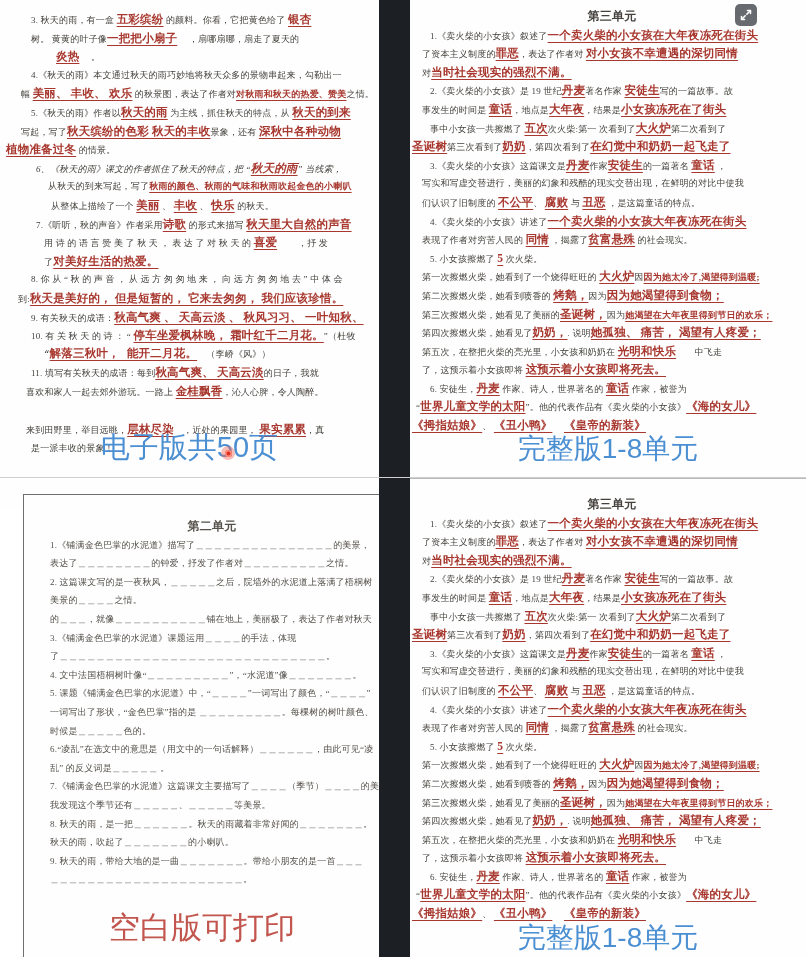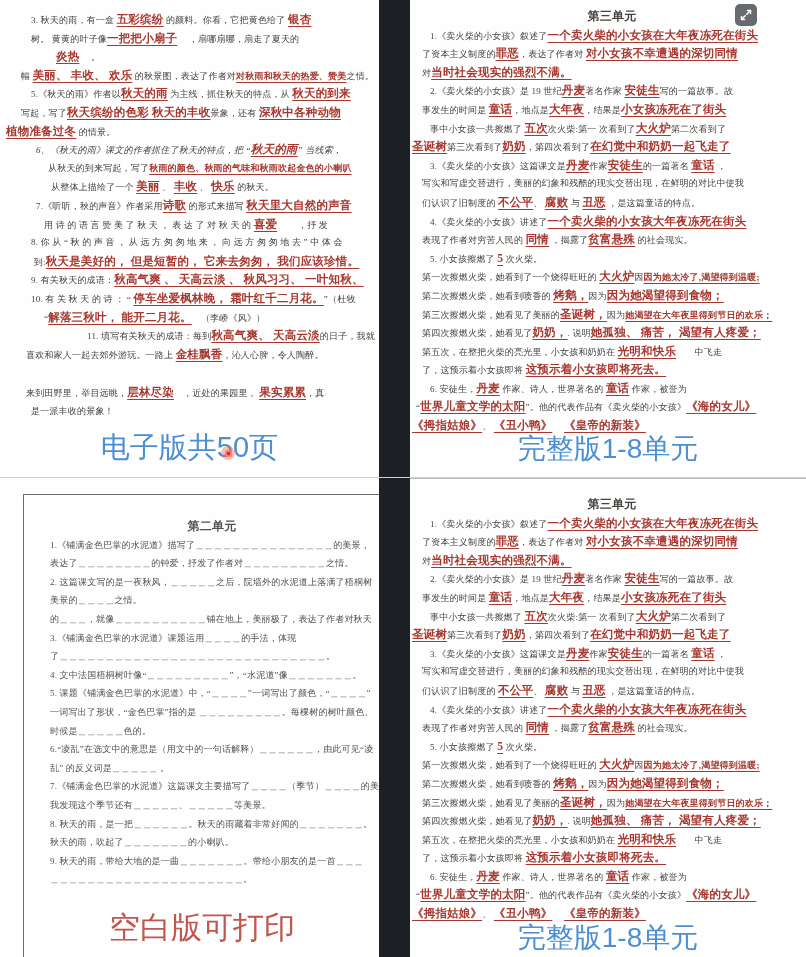--- a/index.html
+++ b/index.html
@@ -44,35 +44,37 @@
 </head>
 <body>
 
 <div>
 
   <div class="page" id="page-tl">
     <div class="content">
         <div class="line" style="padding-left: 25px;"><span class="k">3. 秋天的雨，有一盒 </span><span class="r">五彩缤纷</span><span class="k"> 的颜料。你看，它把黄色给了 </span><span class="r">银杏</span></div>
         <div class="line" style="padding-left: 25px;"><span class="k">树。 黄黄的叶子像</span><span class="r">一把把小扇子</span><span class="k">　 ，扇哪扇哪，扇走了夏天的</span></div>
         <div class="line" style="padding-left: 50px;"><span class="r">炎热</span><span class="k">　 。</span></div>
+        <div class="line" style="padding-left: 25px;"><span class="k">4.《秋天的雨》本文通过秋天的雨巧妙地将秋天众多的景物串起来，勾勒出一</span></div>
         <div class="line" style="padding-left: 15px;"><span class="k">幅 </span><span class="r">美丽、 丰收、 欢乐</span><span class="k"> 的秋景图，表达了作者对</span><span class="r2">对秋雨和秋天的热爱、赞美</span><span class="k">之情。</span></div>
         <div class="line" style="padding-left: 25px;"><span class="k">5.《秋天的雨》作者以</span><span class="r">秋天的雨</span><span class="k"> 为主线，抓住秋天的特点，从 </span><span class="r">秋天的到来</span></div>
         <div class="line" style="padding-left: 15px;"><span class="k">写起，写了</span><span class="r">秋天缤纷的色彩 秋天的丰收</span><span class="k">景象，还有 </span><span class="r">深秋中各种动物</span></div>
         <div class="line"><span class="r">植物准备过冬</span><span class="k"> 的情景。</span></div>
         <div class="line" style="padding-left: 30px; font-style: italic;"><span class="k">6、《秋天的雨》课文的作者抓住了秋天的特点，把 “</span><span class="r">秋天的雨</span><span class="k">” 当线索，</span></div>
         <div class="line" style="padding-left: 42px;"><span class="k">从秋天的到来写起，写了</span><span class="r2">秋雨的颜色、秋雨的气味和秋雨吹起金色的小喇叭</span></div>
         <div class="line" style="padding-left: 45px;"><span class="k">从整体上描绘了一个 </span><span class="r">美丽</span><span class="k"> 、 </span><span class="r">丰收</span><span class="k"> 、 </span><span class="r">快乐</span><span class="k"> 的秋天。</span></div>
         <div class="line" style="padding-left: 30px;"><span class="k">7.《听听，秋的声音》作者采用</span><span class="r">诗歌</span><span class="k"> 的形式来描写 </span><span class="r">秋天里大自然的声音</span></div>
         <div class="line" style="padding-left: 38px;"><span class="k">用 诗 的 语 言 赞 美 了 秋 天 ， 表 达 了 对 秋 天 的 </span><span class="r">喜爱</span><span class="k">　　 ，抒 发</span></div>
+        <div class="line" style="padding-left: 38px;"><span class="k">了</span><span class="r">对美好生活的热爱。</span></div>
         <div class="line" style="padding-left: 25px;"><span class="k">8. 你 从 “ 秋 的 声 音 ， 从 远 方 匆 匆 地 来 ， 向 远 方 匆 匆 地 去 ” 中 体 会</span></div>
-        <div class="line" style="padding-left: 12px; text-align: center;"><span class="k">到:</span><span class="r">秋天是美好的， 但是短暂的， 它来去匆匆， 我们应该珍惜。</span></div>
+        <div class="line" style="padding-left: 12px;"><span class="k">到:</span><span class="r">秋天是美好的， 但是短暂的， 它来去匆匆， 我们应该珍惜。</span></div>
         <div class="line" style="padding-left: 25px;"><span class="k">9. 有关秋天的成语：</span><span class="r">秋高气爽 、 天高云淡 、 秋风习习、 一叶知秋、</span></div>
         <div class="line" style="padding-left: 25px;"><span class="k">10. 有 关 秋 天 的 诗 ： “ </span><span class="r">停车坐爱枫林晚， 霜叶红千二月花。</span><span class="k">”（杜牧</span></div>
-        <div class="line" style="padding-left: 38px;"><span class="k">“</span><span class="r">解落三秋叶， 能开二月花。</span><span class="k">　（李峤《风》）</span></div>
-        <div class="line" style="padding-left: 25px; text-align: right;"><span class="k">11. 填写有关秋天的成语：每到</span><span class="r">秋高气爽、 天高云淡</span><span class="k">的日子，我就</span></div>
+        <div class="line" style="padding-left: 38px; font-family: Liberation Mono, monospace;"><span class="k">“</span><span class="r">解落三秋叶， 能开二月花。</span><span class="k">　（李峤《风》）</span></div>
+        <div class="line" style="padding-left: 25px;"><span class="k">11. 填写有关秋天的成语：每到</span><span class="r">秋高气爽、 天高云淡</span><span class="k">的日子，我就</span></div>
         <div class="line" style="padding-left: 20px;"><span class="k">喜欢和家人一起去郊外游玩。一路上 </span><span class="r">金桂飘香</span><span class="k">，沁人心脾，令人陶醉。</span></div>
         <div class="line" style="padding-left: 20px; margin-top: 20px;"><span class="k">来到田野里，举目远眺，</span><span class="r">层林尽染</span><span class="k">　，近处的果园里， </span><span class="r">果实累累</span><span class="k">，真</span></div>
         <div class="line" style="padding-left: 25px;"><span class="k">是一派丰收的景象！</span></div>
       </div>
     <div class="caption cap-blue" id="cap-tl">电子版共50页</div>
   </div>
 
   <div class="page" id="page-tr">
     <div class="content">
         <div class="line hdr"><span class="k">第三单元</span></div>

